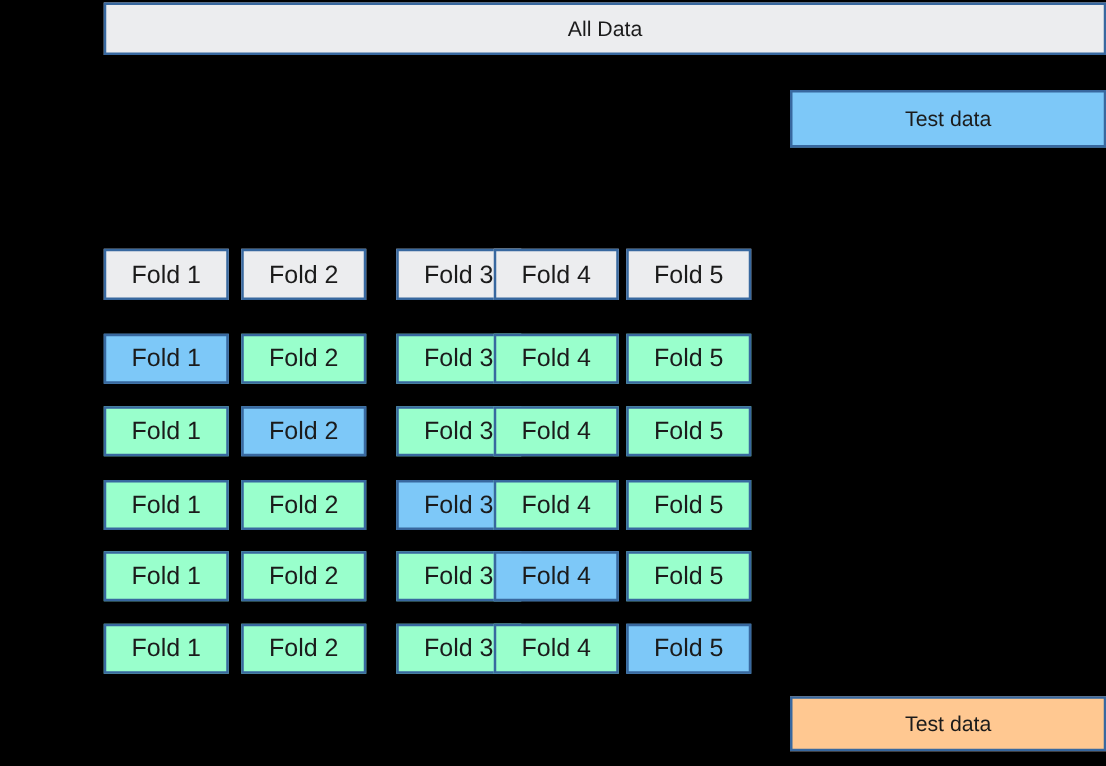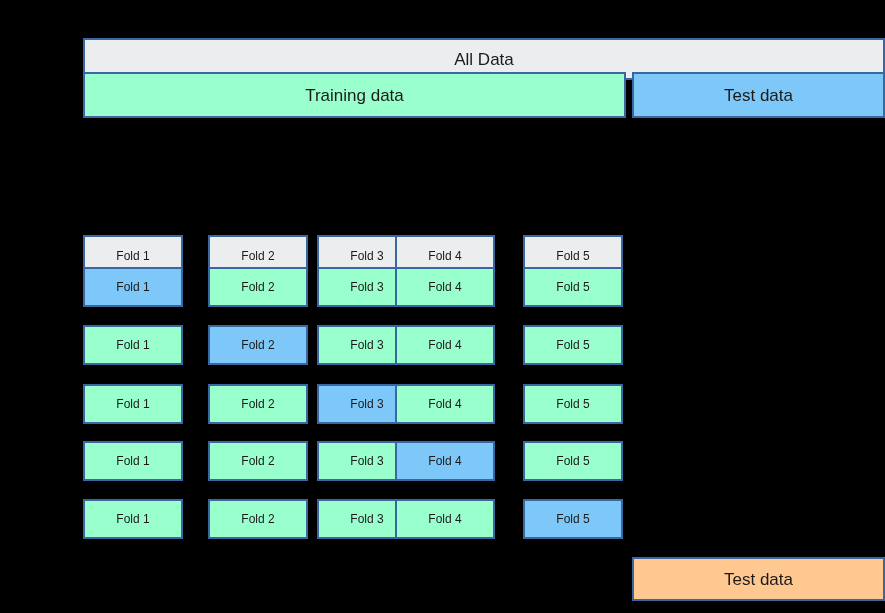--- a/index.html
+++ b/index.html
@@ -6,47 +6,46 @@
   .stage {
     position:relative; width:885px; height:613px; overflow:hidden;
     background:var(--background,#000);
     font-family:"Liberation Sans", sans-serif;
     color:var(--text,#1b1b1b);
   }
   .box {
     position:absolute; box-sizing:border-box;
     border:2px solid var(--border,#38689f);
     display:flex; align-items:center; justify-content:center;
-    font-size:12px; line-height:1; white-space:nowrap;
+    font-size:20px; line-height:1; white-space:nowrap;
   }
   .big  { font-size:17px; }
-  .fill-neutral { background:var(--neutral,#ecedef);margin-top:36px; }
+  .fill-neutral { background:var(--neutral,#ecedef); }
   .fill-train   { background:var(--train,#99ffcc); }
   .fill-test    { background:var(--test,#7dc8f8); }
   .fill-final   { background:var(--final,#ffc891); }
 
   
   .all-data   { left:83px;  top:2px;   width:802px; height:42px; }
   .train-bar  { left:83px;  top:72px;  width:543px; height:46px; }
   .test-bar   { left:632px; top:72px;  width:253px; height:46px; }
   .final-test { left:632px; top:557px; width:253px; height:44px; }
 
   .w-fold { width:100px; height:40px; }
-  .c1{left:83px} .c2{left:208px} .c3{left:317px} .c4{left:395px} .c5{left:523px}
+  .c1{left:83px} .c2{left:193px} .c3{left:317px} .c4{left:395px} .c5{left:501px}
   .rh{top:199px; height:41px}
   .r1{top:267px} .r2{top:325px} .r3{top:384px} .r4{top:441px} .r5{top:499px}
 </style>
 </head>
 <body>
 
 <div class="stage">
 
   <div class="box big all-data fill-neutral">All Data</div>
 
-  <div class="box big train-bar fill-train">Training data</div>
   <div class="box big test-bar fill-test">Test data</div>
 
   <div class="box w-fold rh c1 fill-neutral">Fold 1</div>
   <div class="box w-fold rh c2 fill-neutral">Fold 2</div>
   <div class="box w-fold rh c3 fill-neutral">Fold 3</div>
   <div class="box w-fold rh c4 fill-neutral">Fold 4</div>
   <div class="box w-fold rh c5 fill-neutral">Fold 5</div>
 
   <div class="box w-fold r1 c1 fill-test">Fold 1</div>
   <div class="box w-fold r1 c2 fill-train">Fold 2</div>

